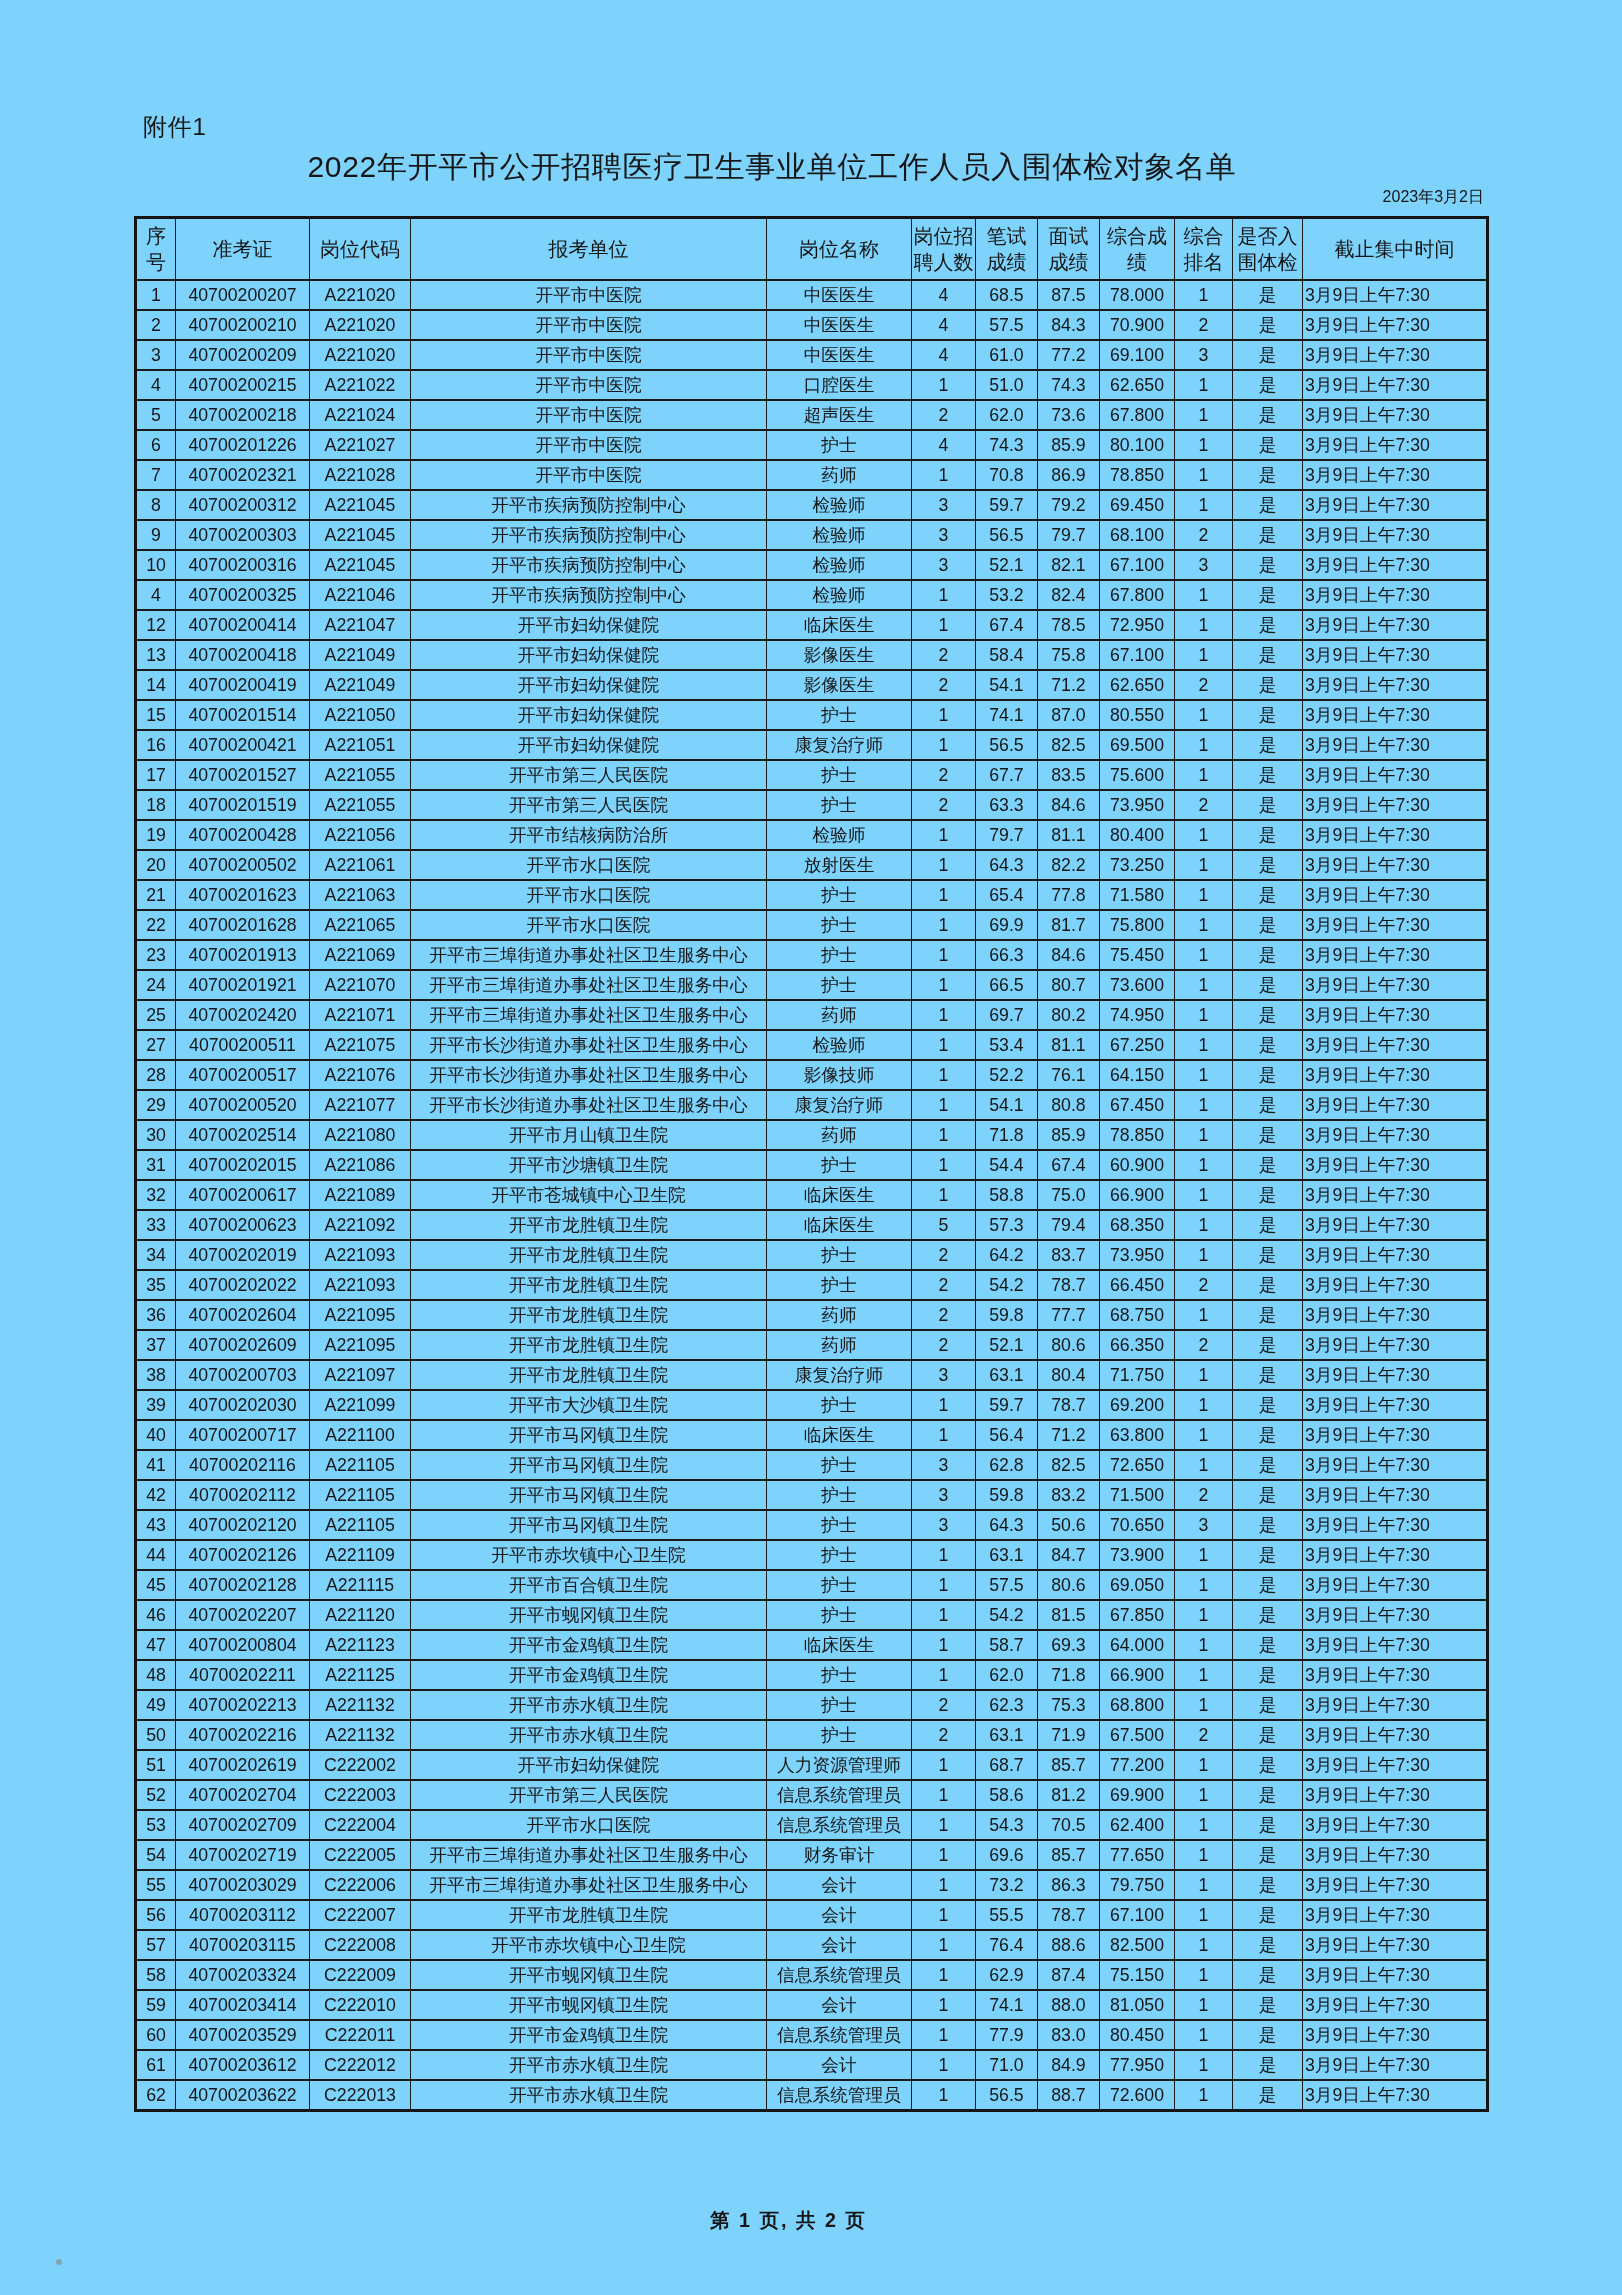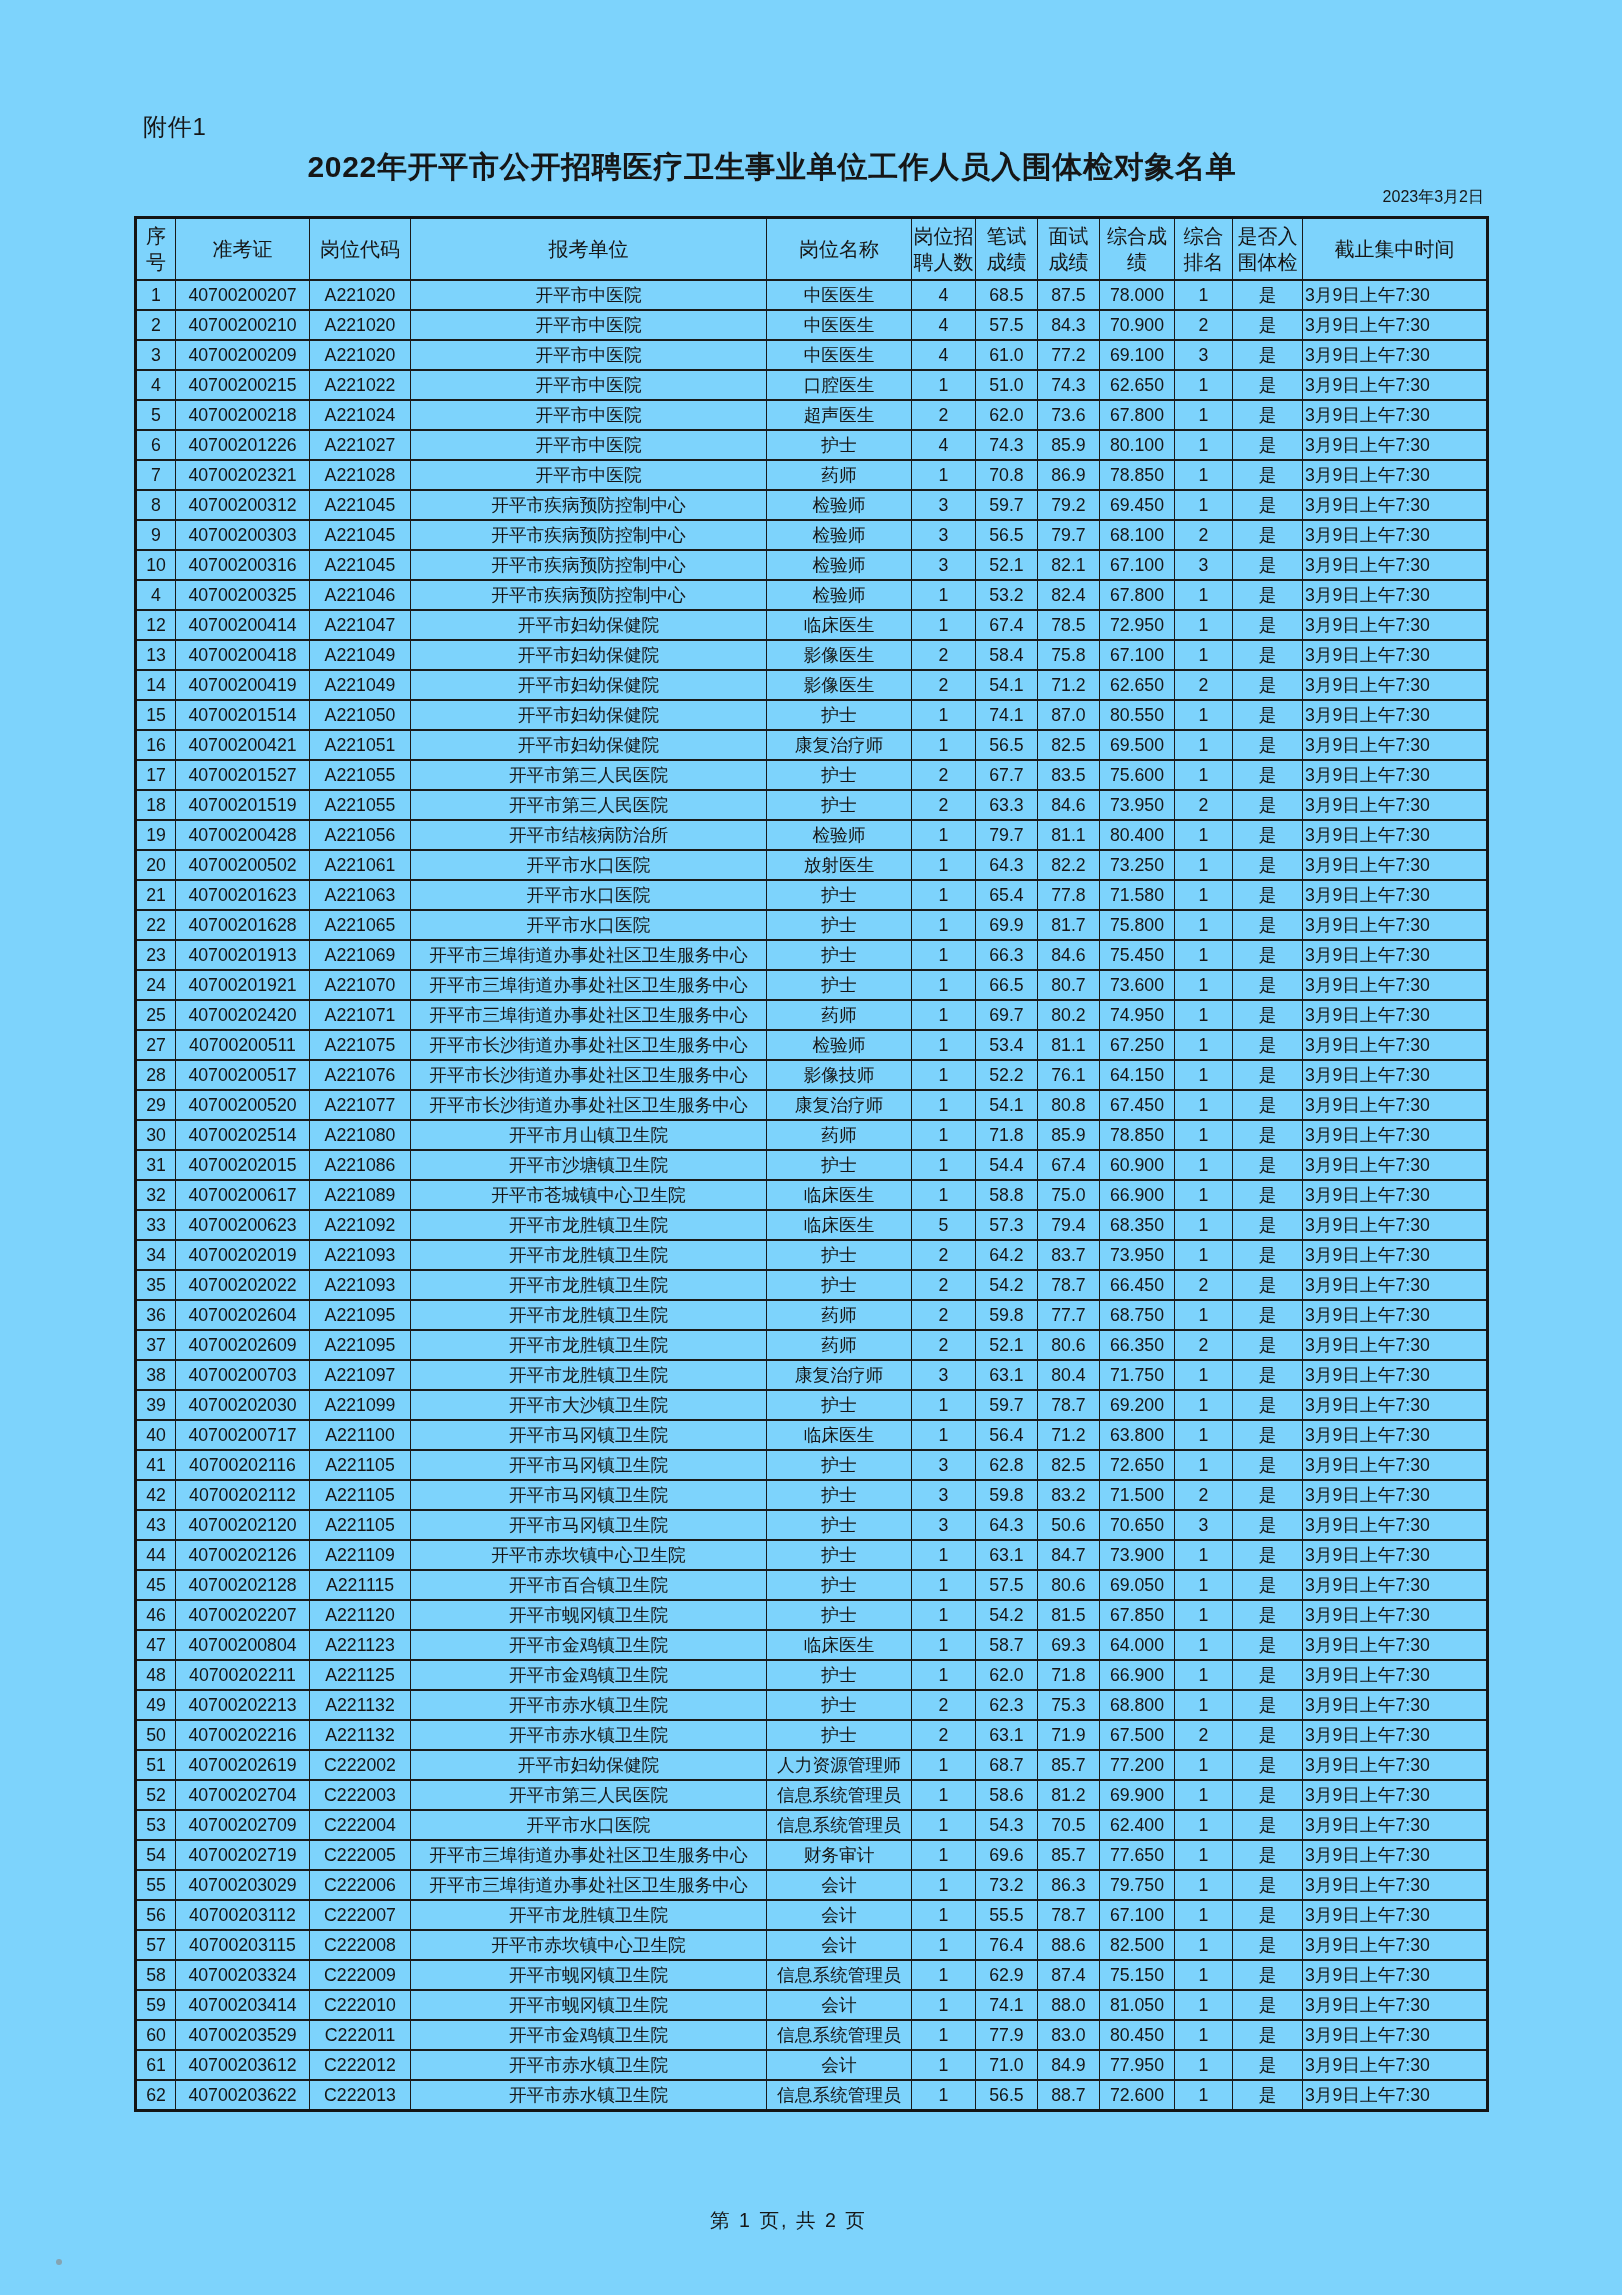--- a/index.html
+++ b/index.html
@@ -11,21 +11,21 @@
     color:#161616;
     overflow:hidden;
   }
   .attachment{
     position:absolute;top:111px;left:143px;
     font-size:24px;letter-spacing:0.7px;
   }
   .title{
     position:absolute;top:147px;left:0;width:1544px;
     text-align:center;margin:0;
-    font-size:30px;font-weight:bold;letter-spacing:0.7px;
+    font-size:30px;font-weight:normal;letter-spacing:0.7px;
   }
   .date{
     position:absolute;top:187px;right:139px;
     font-size:16px;
   }
   table.candidates{
     position:absolute;top:216px;left:134px;
     width:1351px;
     border-collapse:collapse;table-layout:fixed;
     border:3.3px solid #141414;
@@ -47,21 +47,21 @@
     height:28px;
     font-size:17.7px;
     line-height:1.05;
     white-space:nowrap;
   }
   .candidates tbody td:last-child{
     text-align:left;padding-left:2px;
   }
   .footer{
     position:absolute;top:2207px;left:0;width:1577px;
-    text-align:center;font-size:19.6px;letter-spacing:2px;
+    text-align:center;font-size:19.6px;letter-spacing:2px;font-weight:bold;
   }
   .scan-dot{
     position:absolute;left:56px;top:2259px;
     width:5.9px;height:5.9px;border-radius:50%;
     background:#8a8a8a;opacity:.65;
   }
 </style>
 </head>
 <body>
 

